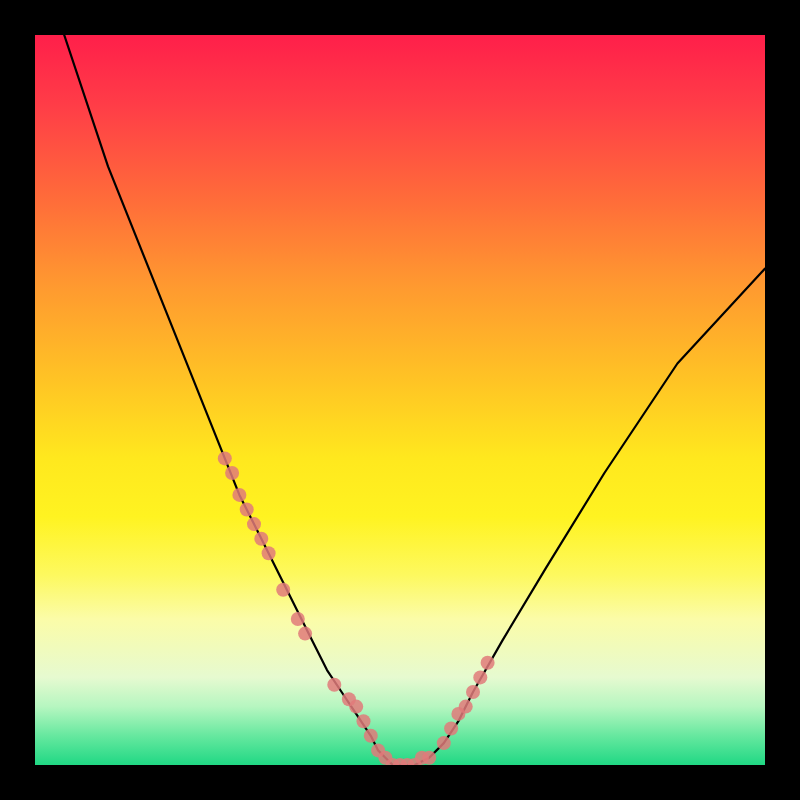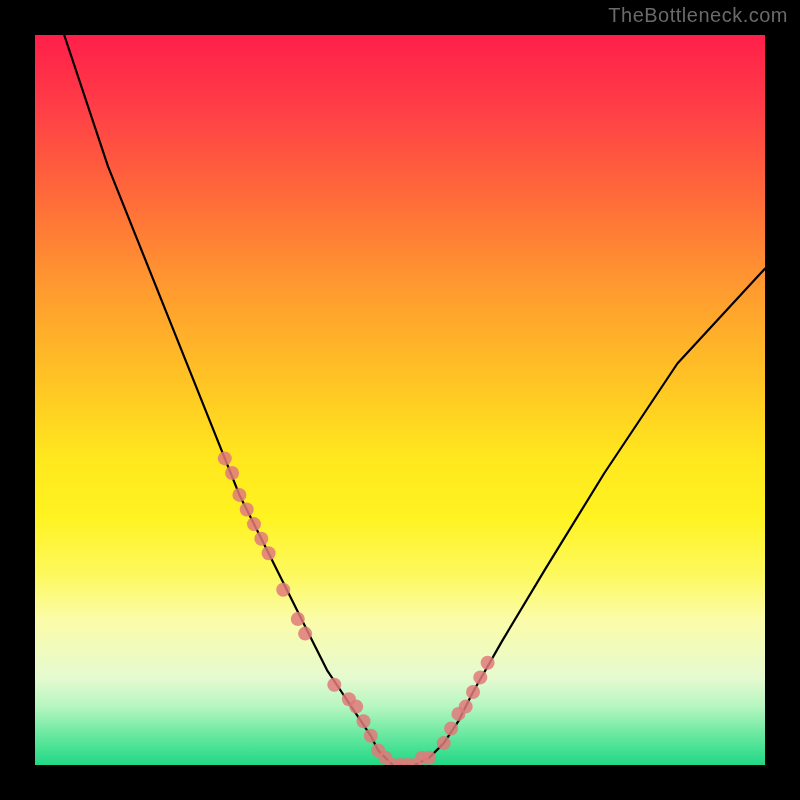--- a/index.html
+++ b/index.html
@@ -66,21 +66,20 @@
   }
   .dot {
     fill: #e07a7a;
     fill-opacity: 0.85;
   }
 </style>
 </head>
 <body>
 
 <div class="stage">
-  <div class="watermark">TheBottleneck.com</div>
 
   <div class="plot">
     <svg viewBox="0 0 730 730" preserveAspectRatio="none">
       <path id="curve-path" class="curve" d="M29.20 0.00 L73.00 131.40 L102.20 204.40 L131.40 277.40 L160.60 350.40 L175.20 386.90 L189.80 423.40 L204.40 459.90 L219.00 489.10 L233.60 518.30 L248.20 547.50 L262.80 576.70 L277.40 605.90 L292.00 635.10 L306.60 657.00 L321.20 678.90 L335.80 700.80 L343.10 715.40 L350.40 722.70 L357.70 730.00 L365.00 730.00 L379.60 730.00 L394.20 722.70 L408.80 708.10 L423.40 686.20 L438.00 657.00 L467.20 605.90 L511.00 532.90 L569.40 438.00 L642.40 328.50 L730.00 233.60"></path>
       <g id="dots-group">
           <circle class="dot" cx="189.80" cy="423.40" r="7"></circle>
           <circle class="dot" cx="197.10" cy="438.00" r="7"></circle>
           <circle class="dot" cx="204.40" cy="459.90" r="7"></circle>
           <circle class="dot" cx="211.70" cy="474.50" r="7"></circle>
           <circle class="dot" cx="219.00" cy="489.10" r="7"></circle>

